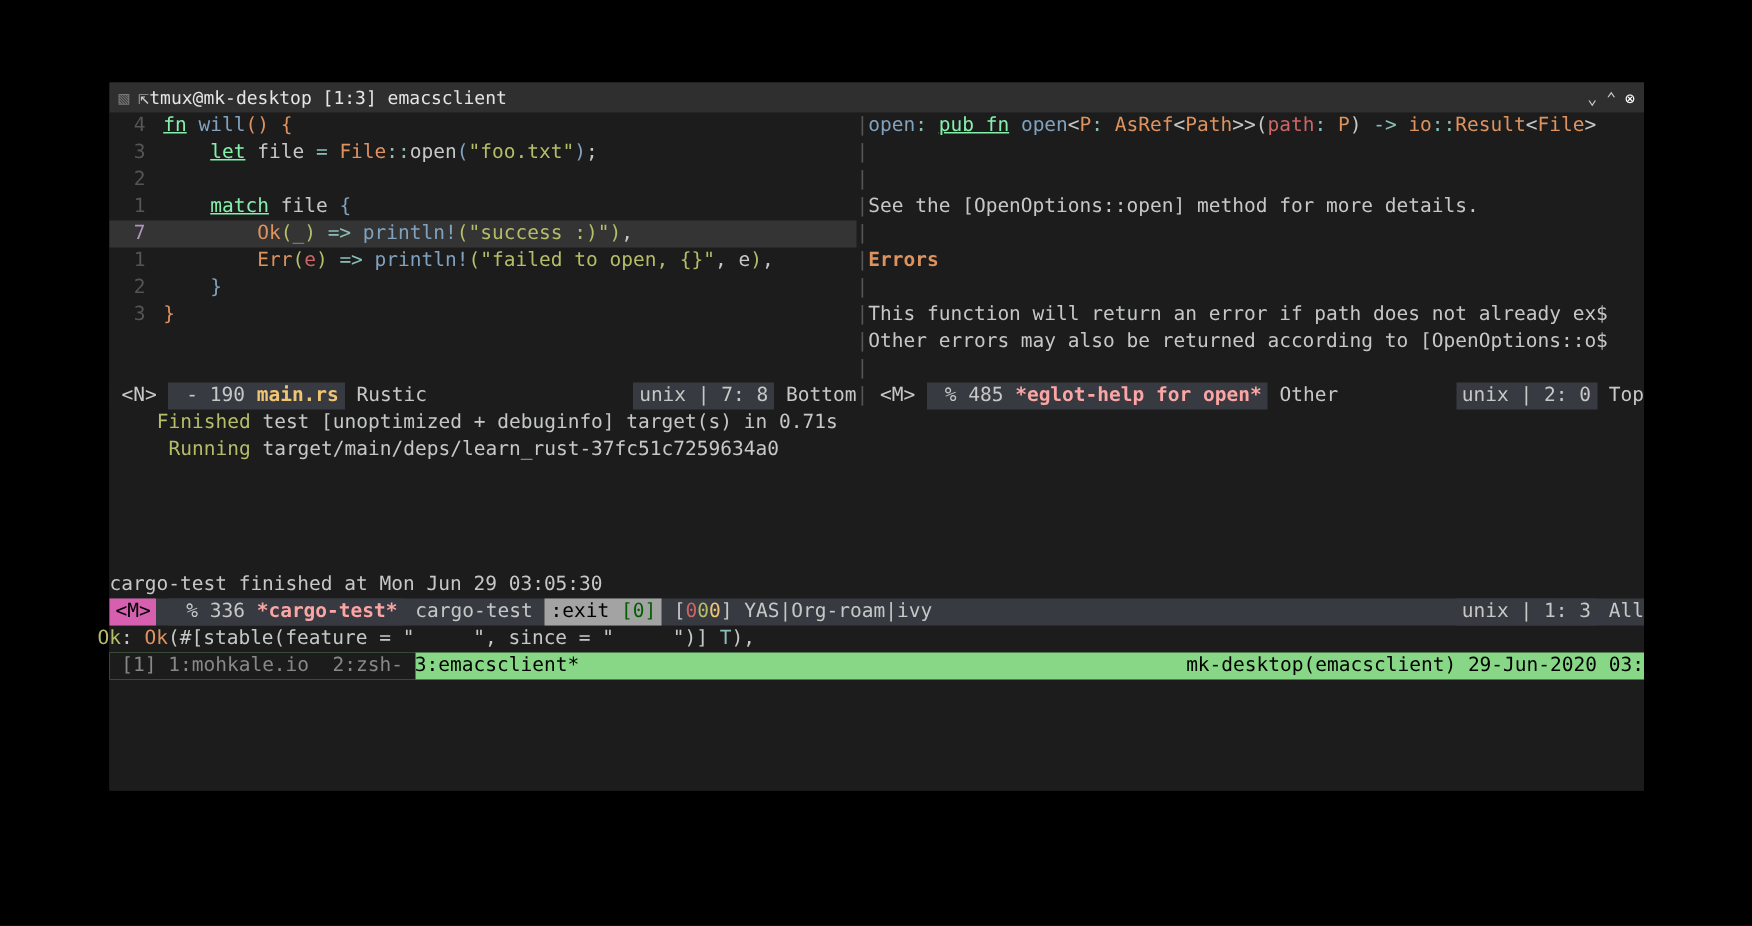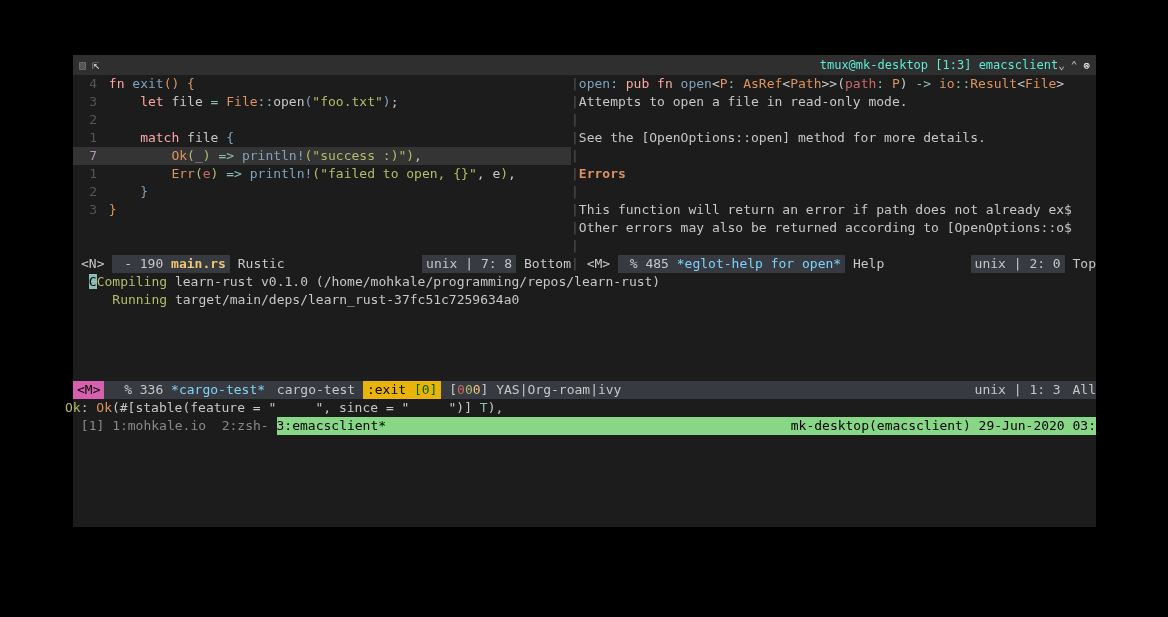--- a/index.html
+++ b/index.html
@@ -24,21 +24,21 @@
 .titlebar {
   height: 20px;
   background: #2f2f2f;
   display: flex;
   align-items: center;
   padding: 0 6px;
   color: #aaa;
   font-size: 12px;
 }
 .titlebar-icons-left { display: flex; gap: 6px; }
-.titlebar-title { flex: 1; text-align: right; color: #5eead4; }
+.titlebar-title { flex: 1; text-align: left; color: #e5e5e5; }
 .titlebar-icons-right { display: flex; gap: 6px; align-items: center; }
 .win-btn { color: #ccc; font-size: 11px; cursor: default; }
 
 .editor-area {
   flex: 1;
   display: flex;
   flex-direction: column;
   background: #1c1c1c;
   line-height: 18px;
   color: #c5c8c6;
@@ -51,21 +51,21 @@
 .pane-left { width: 498px; }
 .pane-right { flex: 1; }
 
 .code-line { display: flex; white-space: pre; }
 .gutter { width: 28px; text-align: right; color: #555; padding-right: 4px; }
 .gutter.active { color: #b294bb; }
 .code-content { flex: 1; }
 .line-active { background: #343434; }
 .sep { color: #555; }
 
-.kw { color: #fca5a5; }
+.kw { color: #86efac; text-decoration: underline; }
 .fn { color: #81a2be; }
 .str { color: #b5bd68; }
 .type { color: #de935f; }
 .op { color: #8abeb7; }
 .err-head { color: #de935f; font-weight: bold; }
 .sym { color: #b294bb; }
 .paren1 { color: #de935f; }
 .paren2 { color: #81a2be; }
 .paren3 { color: #b5bd68; }
 .id { color: #cc6666; }
@@ -73,40 +73,40 @@
 .modeline {
   display: flex;
   background: #1c1c1c;
   height: 18px;
   align-items: center;
   white-space: pre;
   color: #c5c8c6;
 }
 .ml-box { background: #373b41; padding: 0 4px; }
 .ml-file { color: #f0c674; font-weight: bold; }
-.ml-file2 { color: #7dd3fc; font-weight: normal; }
+.ml-file2 { color: #fca5a5; font-weight: bold; }
 
 .terminal { padding-left: 8px; }
 .term-line { white-space: pre; }
 .t-compile { color: #b5bd68; }
 .t-finish { color: #b5bd68; }
 .t-running { color: #b5bd68; text-align: right; }
 .t-ok { color: #b5bd68; }
 .t-cyan { color: #8abeb7; }
 
 .modeline-bottom {
   display: flex;
   background: #373b41;
   height: 18px;
   align-items: center;
   white-space: pre;
   color: #c5c8c6;
 }
 .ml-pink { background: #d75faf; color: #000; padding: 0 4px; }
-.ml-green { background: #eab308; color: #000; padding: 0 4px; }
+.ml-green { background: #a3a3a3; color: #000; padding: 0 4px; }
 .ml-red { color: #cc6666; }
 .ml-grn { color: #b5bd68; }
 .ml-yel { color: #f0c674; }
 
 .tmux-bar {
   display: flex;
   height: 18px;
   background: #87d787;
   color: #000;
   align-items: center;
@@ -135,35 +135,35 @@
       <span class="win-btn">⌃</span>
       <span class="win-btn" style="color:#fff">⊗</span>
     </div>
   </div>
 
   <div class="editor-area">
 
     <div class="split-top">
 
       <div class="pane-left">
-        <div class="code-line"><span class="gutter">4</span><span class="code-content"> <span class="kw">fn</span> <span class="fn">exit</span><span class="paren1">()</span> <span class="paren1">{</span></span></div>
+        <div class="code-line"><span class="gutter">4</span><span class="code-content"> <span class="kw">fn</span> <span class="fn">will</span><span class="paren1">()</span> <span class="paren1">{</span></span></div>
         <div class="code-line"><span class="gutter">3</span><span class="code-content">     <span class="kw">let</span> file <span class="op">=</span> <span class="type">File</span><span class="op">::</span>open<span class="paren2">(</span><span class="str">"foo.txt"</span><span class="paren2">)</span>;</span></div>
         <div class="code-line"><span class="gutter">2</span><span class="code-content"></span></div>
         <div class="code-line"><span class="gutter">1</span><span class="code-content">     <span class="kw">match</span> file <span class="paren2">{</span></span></div>
         <div class="code-line line-active"><span class="gutter active">7</span><span class="code-content">         <span class="type">Ok</span><span class="paren3">(</span><span class="sym">_</span><span class="paren3">)</span> <span class="op">=&gt;</span> <span class="fn">println!</span><span class="paren3">(</span><span class="str">"success :)"</span><span class="paren3">)</span>,</span></div>
         <div class="code-line"><span class="gutter">1</span><span class="code-content">         <span class="type">Err</span><span class="paren3">(</span><span class="id">e</span><span class="paren3">)</span> <span class="op">=&gt;</span> <span class="fn">println!</span><span class="paren3">(</span><span class="str">"failed to open, {}"</span>, e<span class="paren3">)</span>,</span></div>
         <div class="code-line"><span class="gutter">2</span><span class="code-content">     <span class="paren2">}</span></span></div>
         <div class="code-line"><span class="gutter">3</span><span class="code-content"> <span class="paren1">}</span></span></div>
         <div class="code-line"><span class="gutter"></span><span class="code-content"></span></div>
         <div class="code-line"><span class="gutter"></span><span class="code-content"></span></div>
       </div>
 
       <div class="pane-right">
         <div class="code-line"><span class="sep">|</span><span><span class="fn">open</span><span class="op">:</span> <span class="kw">pub fn</span> <span class="fn">open</span>&lt;<span class="type">P</span><span class="op">:</span> <span class="type">AsRef</span>&lt;<span class="type">Path</span>&gt;&gt;(<span class="id">path</span><span class="op">:</span> <span class="type">P</span>) <span class="op">-&gt;</span> <span class="type">io</span><span class="op">::</span><span class="type">Result</span>&lt;<span class="type">File</span>&gt;</span></div>
-        <div class="code-line"><span class="sep">|</span><span>Attempts to open a file in read-only mode.</span></div>
+        <div class="code-line"><span class="sep">|</span></div>
         <div class="code-line"><span class="sep">|</span><span></span></div>
         <div class="code-line"><span class="sep">|</span><span>See the [OpenOptions::open] method for more details.</span></div>
         <div class="code-line"><span class="sep">|</span><span></span></div>
         <div class="code-line"><span class="sep">|</span><span class="err-head">Errors</span></div>
         <div class="code-line"><span class="sep">|</span><span></span></div>
         <div class="code-line"><span class="sep">|</span><span>This function will return an error if path does not already ex$</span></div>
         <div class="code-line"><span class="sep">|</span><span>Other errors may also be returned according to [OpenOptions::o$</span></div>
         <div class="code-line"><span class="sep">|</span><span></span></div>
       </div>
     </div>
@@ -178,34 +178,35 @@
         <span style="flex:1"></span>
         <span class="ml-box"><span>unix</span> | <span>7: 8</span></span>
         <span> </span><span>Bottom</span>
       </span>
       <span class="sep">|</span>
       <span style="display:flex;flex:1;align-items:center">
         <span> </span>
         <span>&lt;M&gt;</span>
         <span> </span>
         <span class="ml-box"><span> % </span><span>485</span> <span class="ml-file2">*eglot-help for open*</span></span>
-        <span> </span><span>Help</span>
+        <span> </span><span>Other</span>
         <span style="flex:1"></span>
         <span class="ml-box"><span>unix</span> | <span>2: 0</span></span>
         <span> </span><span>Top</span>
       </span>
     </div>
 
     <div class="terminal">
-      <div class="term-line"> <span style="background:#8abeb7;color:#000">C</span><span class="t-compile">Compiling</span><span> learn-rust v0.1.0 (/home/mohkale/programming/repos/learn-rust)</span></div>
+      <div class="term-line">   <span class="t-finish">Finished</span><span> test [unoptimized + debuginfo] target(s) in 0.71s</span></div>
       <div class="term-line">    <span class="t-running">Running</span><span> target/main/deps/learn_rust-37fc51c7259634a0</span></div>
       <div class="term-line"> </div>
       <div class="term-line"> </div>
       <div class="term-line"> </div>
       <div class="term-line"> </div>
+      <div class="term-line" style="margin-left:-8px">cargo-test finished at Mon Jun 29 03:05:30</div>
     </div>
 
     <div class="modeline-bottom">
       <span class="ml-pink">&lt;M&gt;</span>
       <span> </span>
       <span class="ml-box" style="background:#373b41"><span> % </span><span>336</span> <span class="ml-file2">*cargo-test*</span></span>
       <span> </span><span>cargo-test</span><span> </span>
       <span class="ml-green"><span>:exit </span><span style="color:#005f00">[0]</span></span>
       <span> [</span><span class="ml-red">0</span> <span class="ml-grn">0</span> <span class="ml-yel">0</span><span>] </span>
       <span>YAS|Org-roam|ivy</span>

